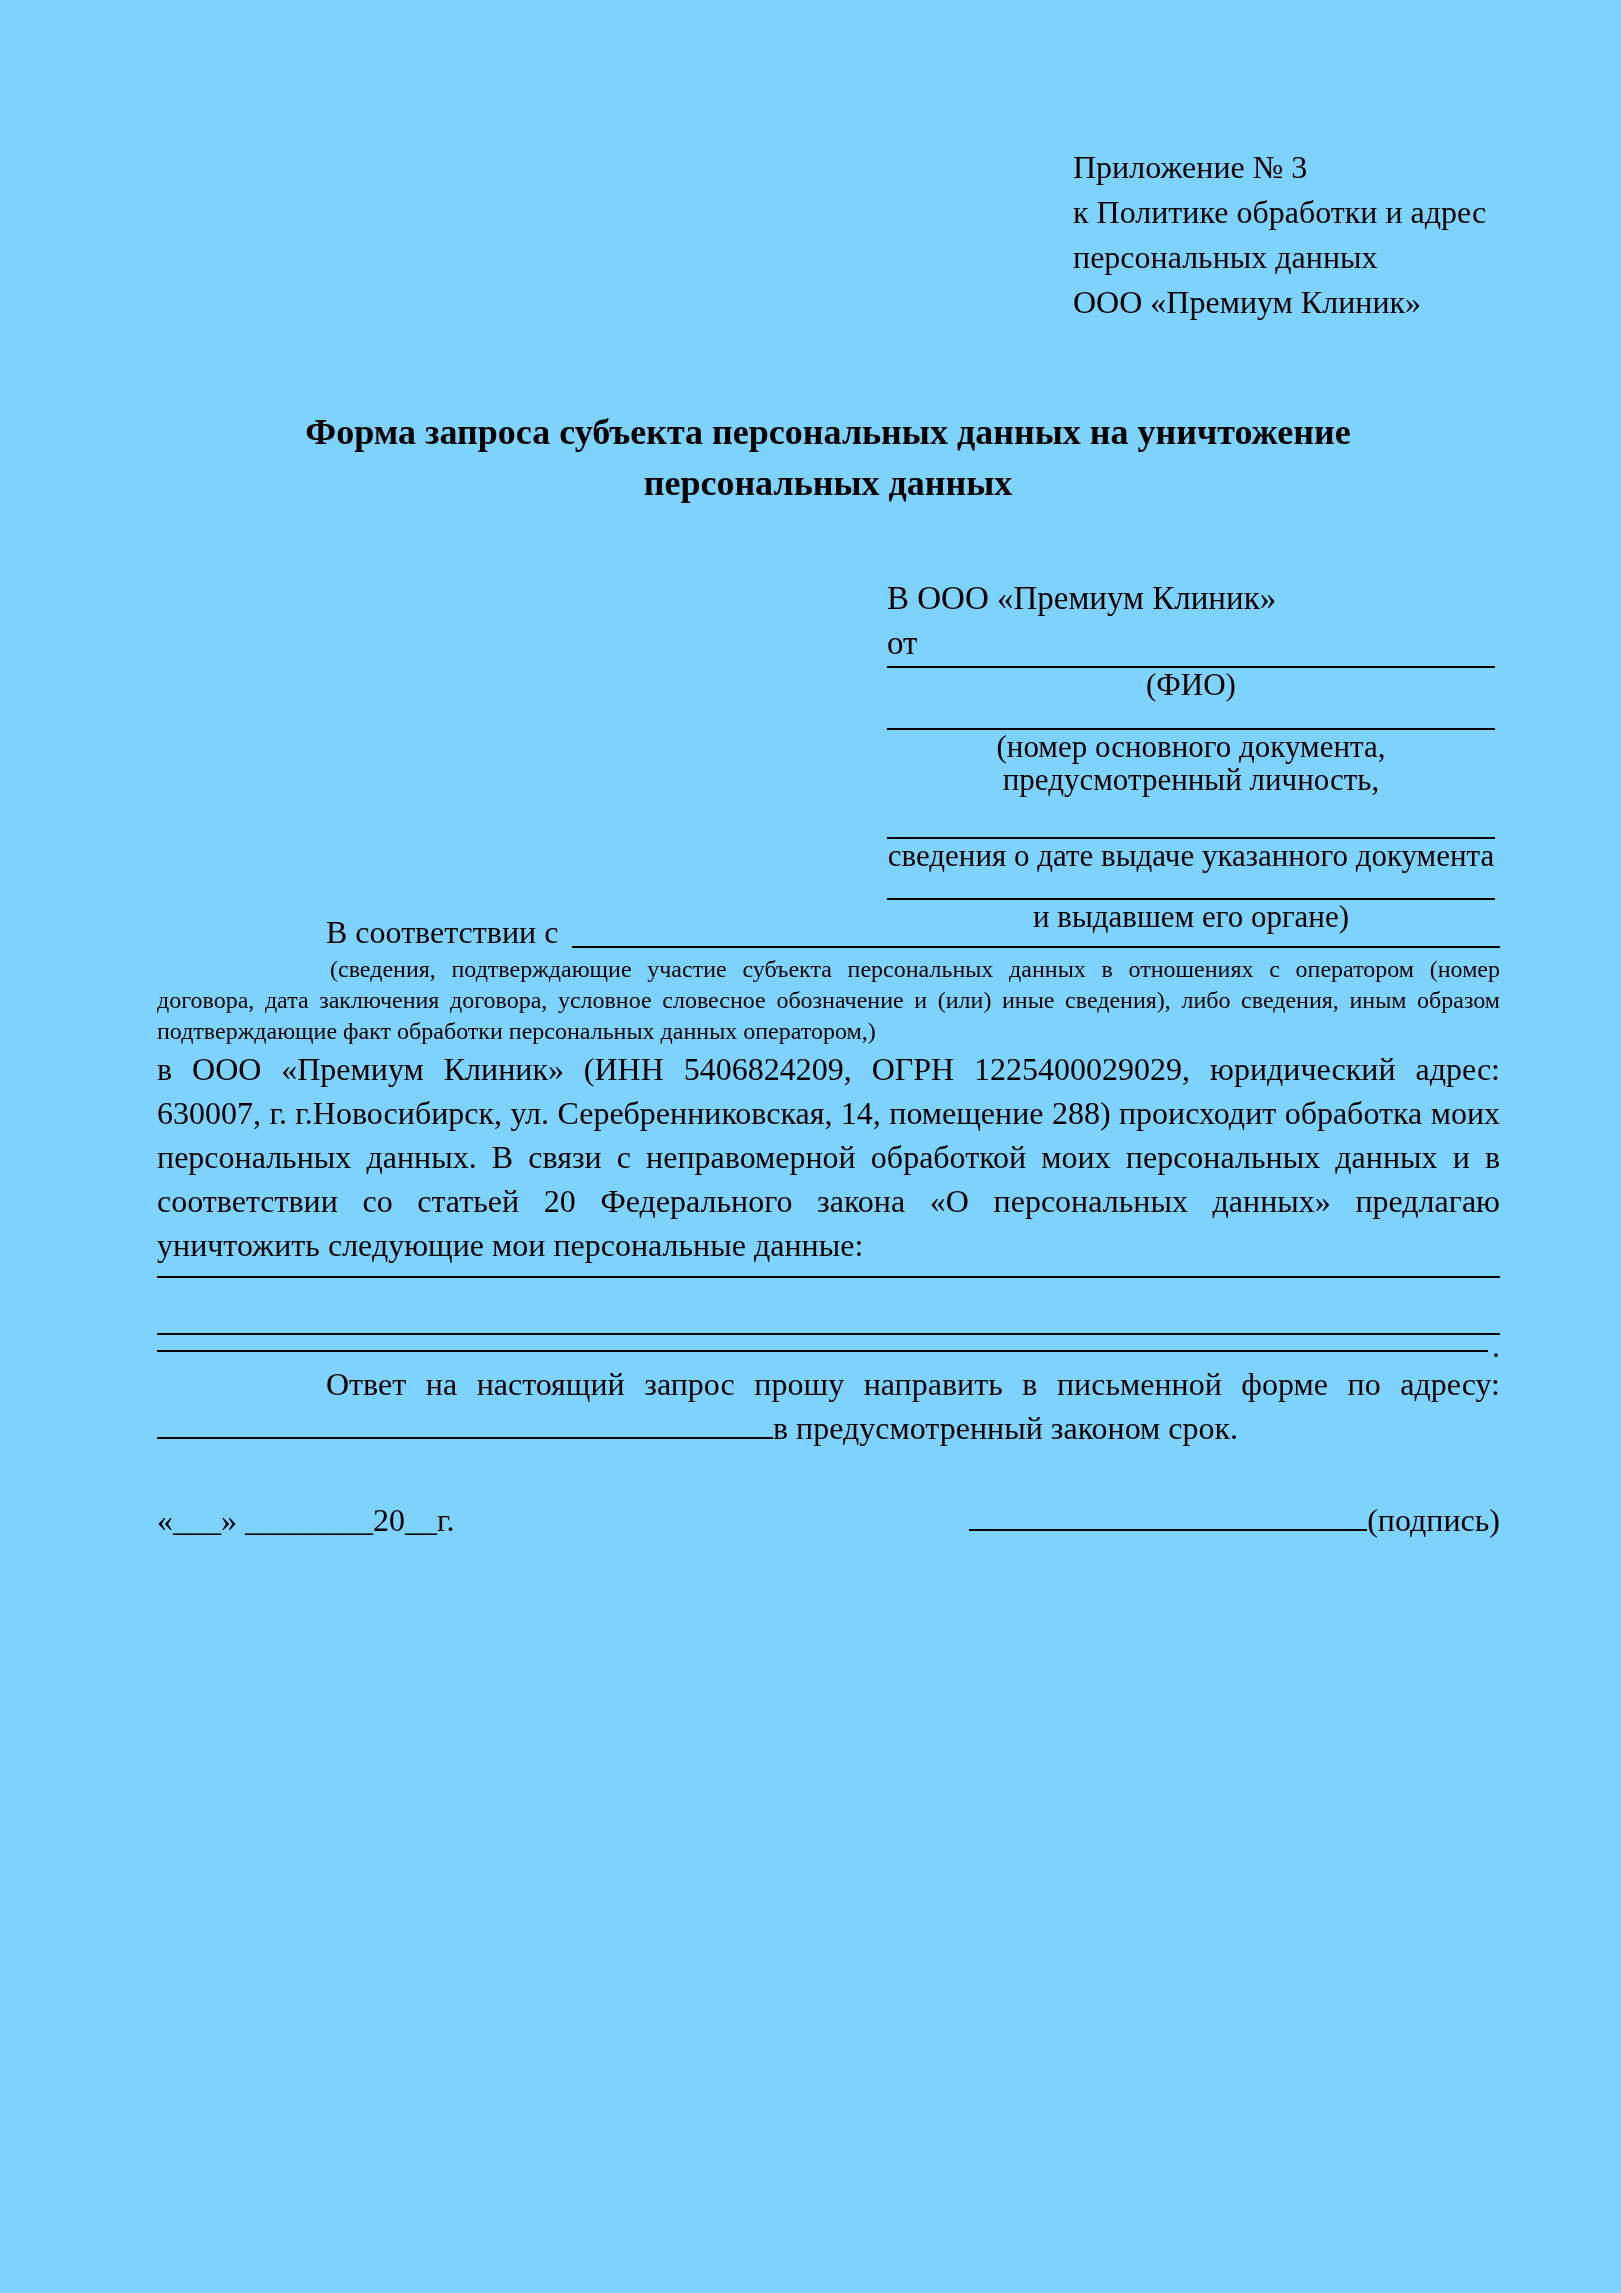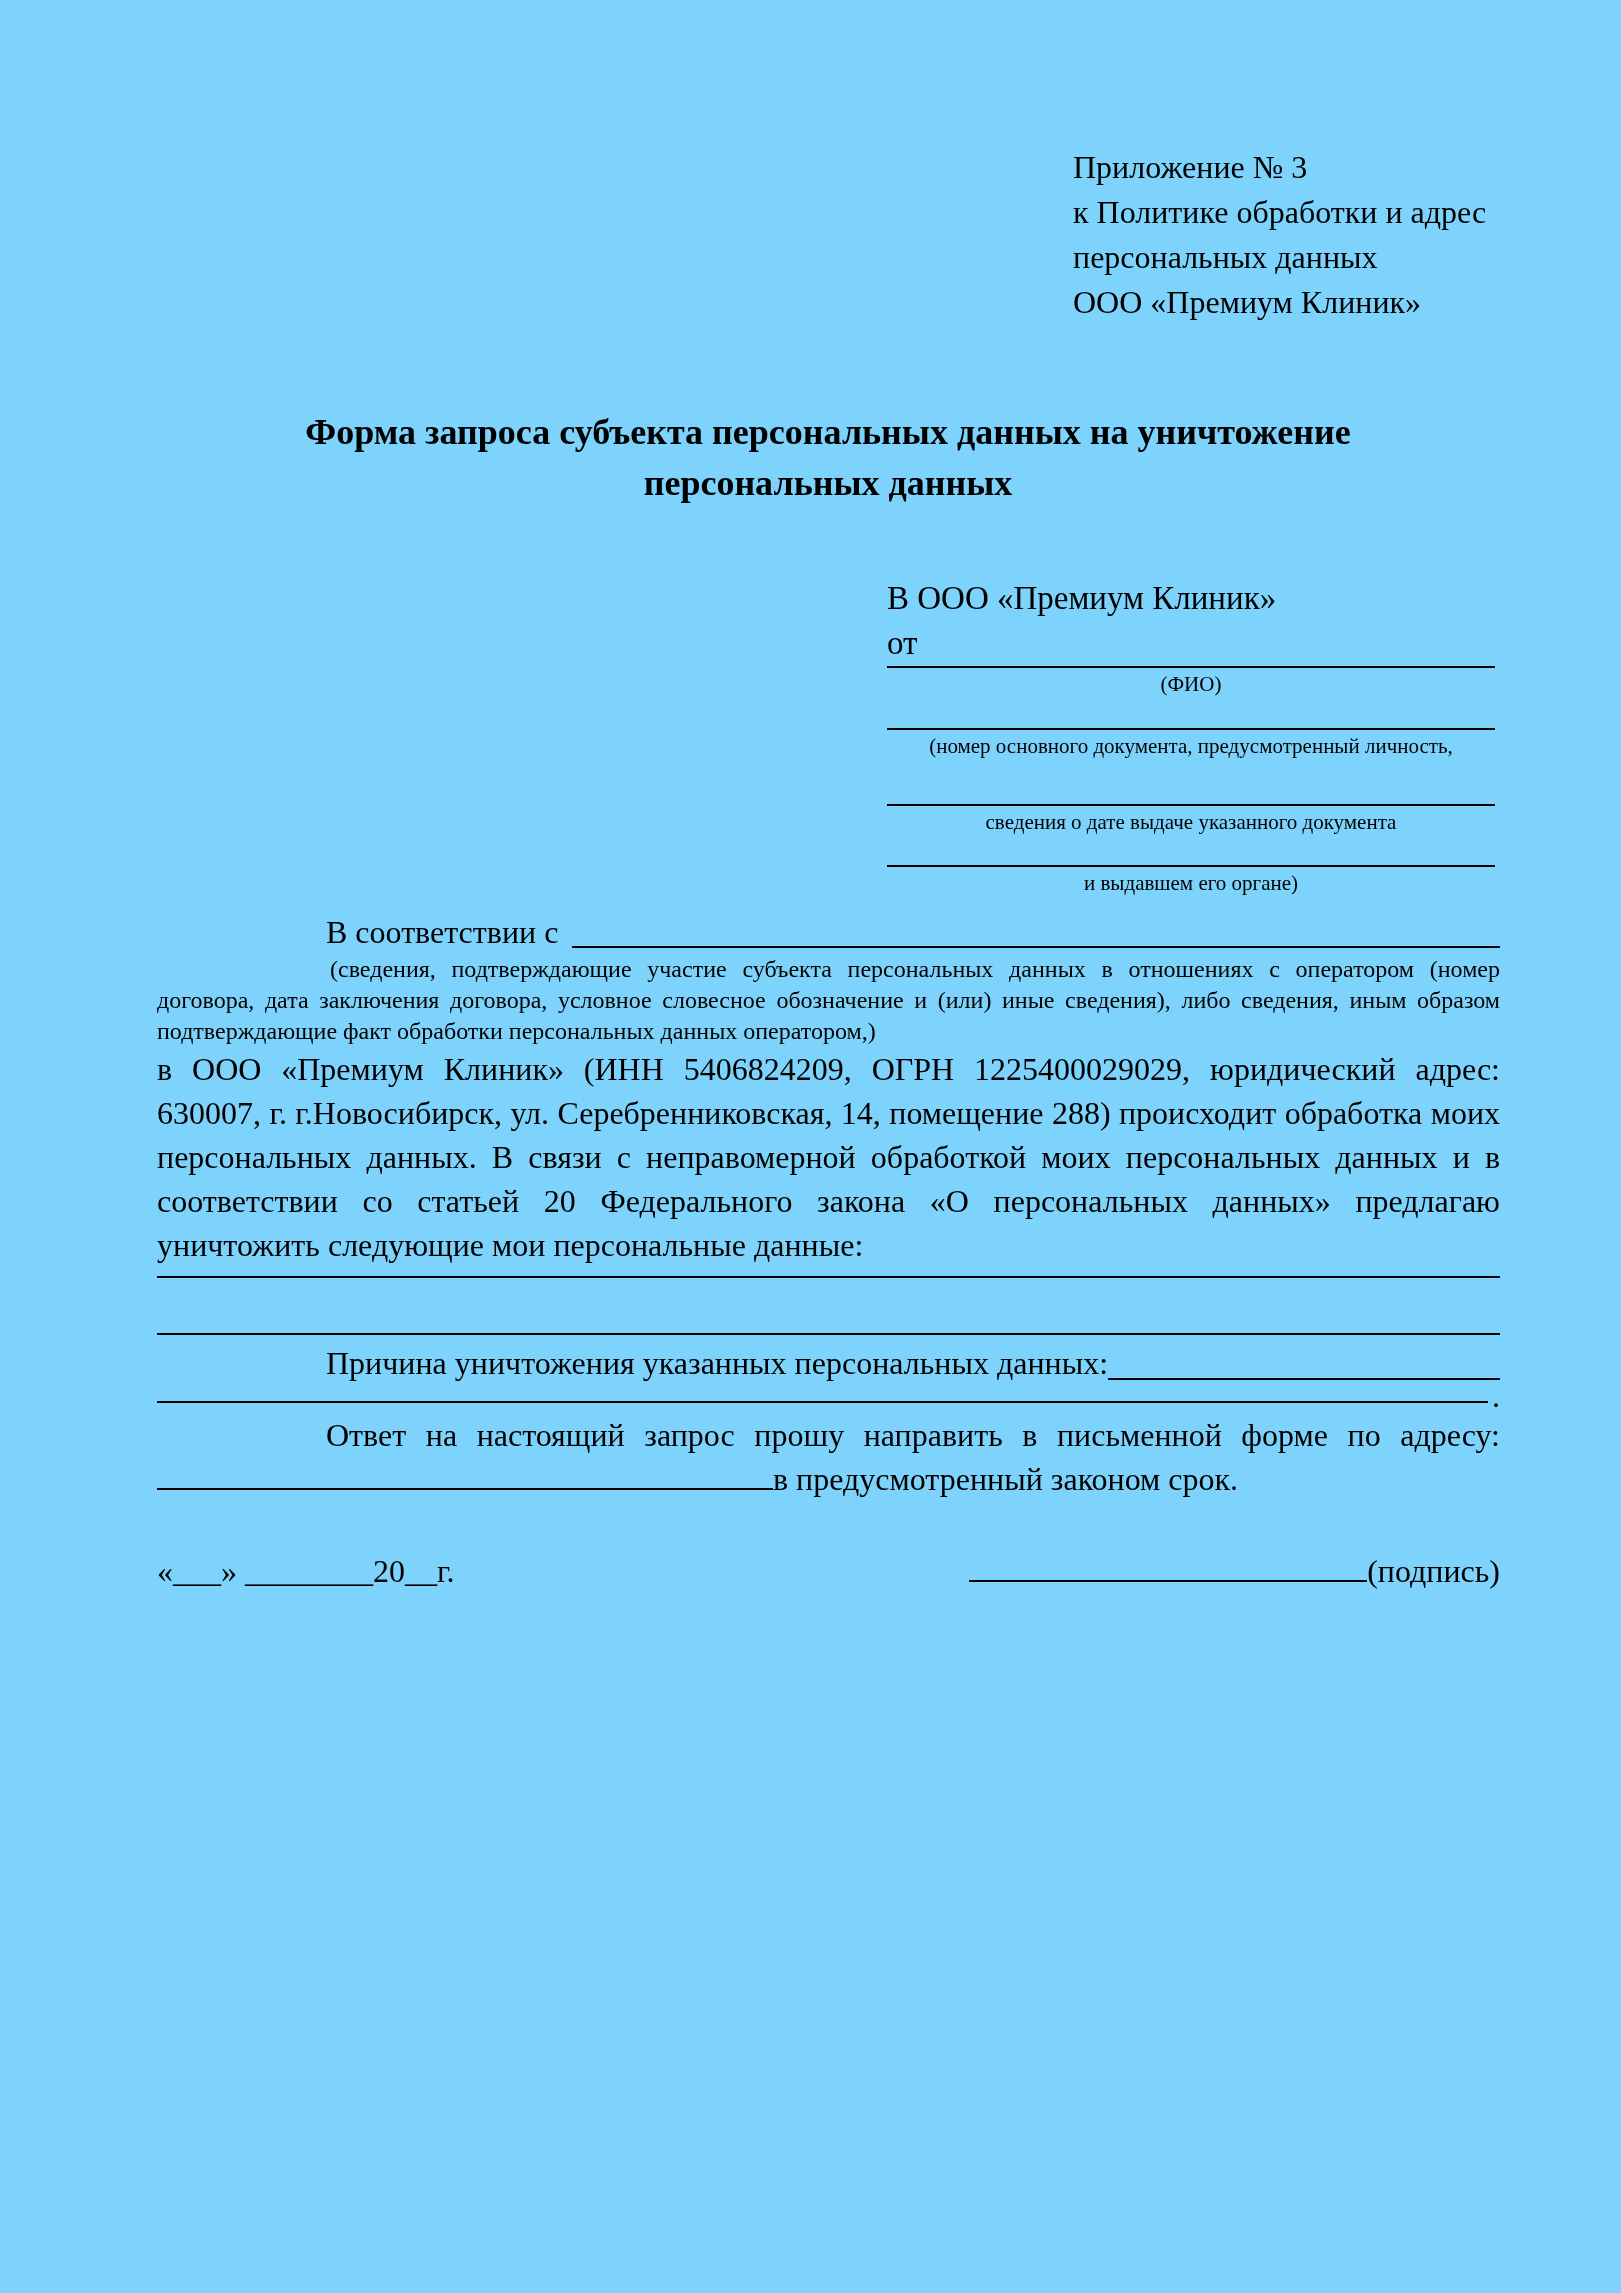--- a/index.html
+++ b/index.html
@@ -29,21 +29,21 @@
   }
   .title-inner { display:block; max-width:1127px; margin:0 auto; }
 
   
   .addressee {
     position:absolute; left:887px; top:576px; width:608px;
     font-size:33px; line-height:45px;
   }
   .addressee .rule { height:0; border-bottom:2.9px solid #000; }
   .addressee .caption {
-    font-size:21px; line-height:33px; text-align:center;
+    font-size:31px; line-height:33px; text-align:center;
   }
   .addressee .gap-a { margin-top:27.4px; }
   .addressee .gap-b { margin-top:41px; }
   .addressee .gap-c { margin-top:25.5px; }
 
   
   .content {
     position:absolute; left:157px; top:909px; width:1343px;
     font-size:32px; line-height:44px;
   }
@@ -137,24 +137,20 @@
       <span class="fill"></span>
     </div>
     <p class="note">(сведения, подтверждающие участие субъекта персональных данных в отношениях с оператором (номер договора, дата заключения договора, условное словесное обозначение и (или) иные сведения), либо сведения, иным образом подтверждающие факт обработки персональных данных оператором,)</p>
     <p class="body-par">в ООО «Премиум Клиник» (ИНН 5406824209, ОГРН 1225400029029, юридический адрес: 630007, г. г.Новосибирск, ул. Серебренниковская, 14, помещение 288) происходит обработка моих персональных данных. В связи с неправомерной обработкой моих персональных данных и в соответствии со статьей 20 Федерального закона «О персональных данных» предлагаю уничтожить следующие мои персональные данные:</p>
   </div>
 
   <div class="lower">
     <div class="blank-rule first"></div>
     <div class="blank-rule second"></div>
 
-    <div class="line-row reason-row">
-      <span class="lead indent">Причина уничтожения указанных персональных данных:</span>
-      <span class="fill"></span>
-    </div>
     <div class="line-row period-row">
       <span class="fill"></span>
       <span class="end-char">.</span>
     </div>
 
     <p class="response">
       <span>Ответ на настоящий запрос прошу направить в письменной форме по адресу:</span>
       <span class="addr-fill"></span><span>в предусмотренный законом срок.</span>
     </p>
 

